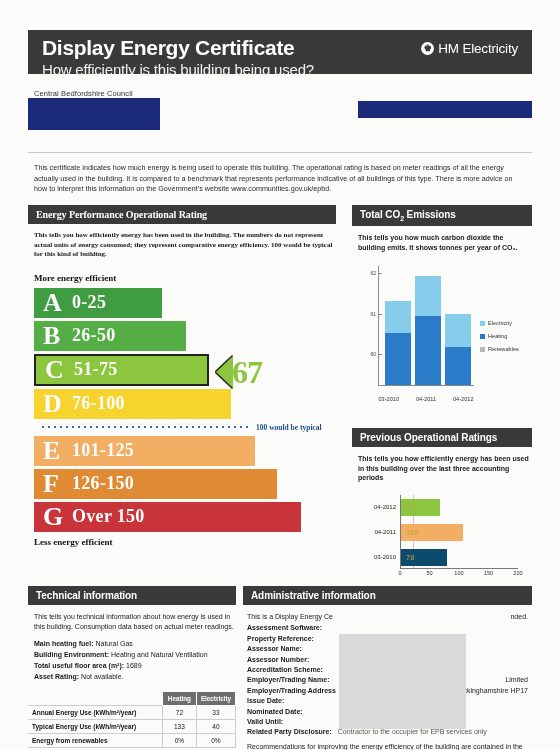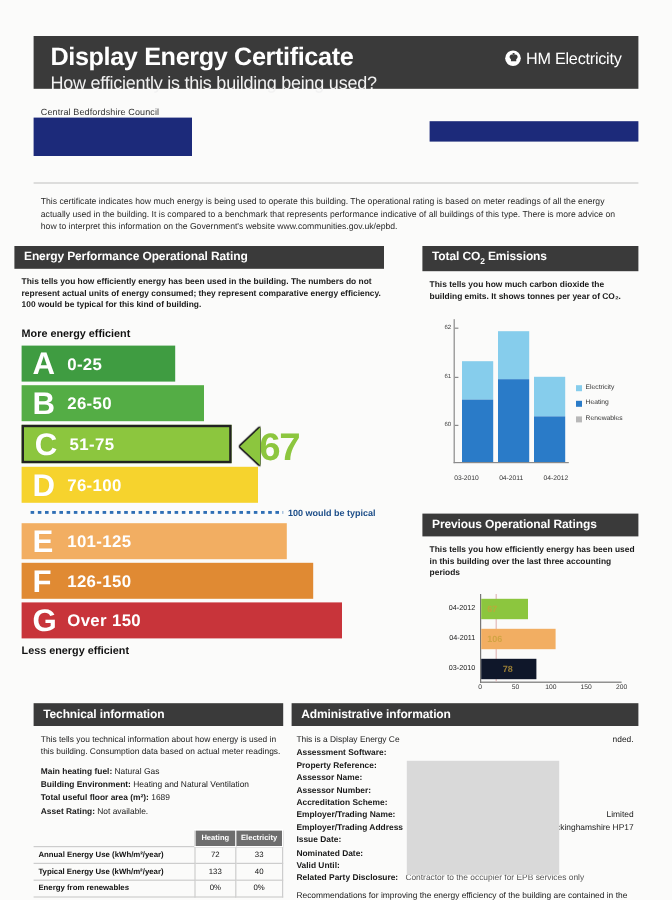--- a/index.html
+++ b/index.html
@@ -76,21 +76,21 @@
 
   
   .sec-head {
     background: #3a3a3a; color: #fff;
     font-size: 10px; font-weight: bold;
     padding: 4px 8px 4px 8px;
     letter-spacing: -0.1px;
   }
   .sec-head sub { font-size: 7px; }
 
-  .panel-left   { position: absolute; left: 12px;  top: 205px; width: 308px; }
+  .panel-left   { position: absolute; left: 28px;  top: 205px; width: 308px; font-family: Liberation Serif, serif; }
   .panel-co2    { position: absolute; left: 352px; top: 205px; width: 180px; }
   .panel-prev   { position: absolute; left: 352px; top: 428px; width: 180px; }
   .panel-tech   { position: absolute; left: 28px;  top: 586px; width: 208px; }
   .panel-admin  { position: absolute; left: 243px; top: 586px; width: 289px; }
 
   .blurb {
     font-size: 7px; line-height: 9.6px; font-weight: bold;
     color: #1a1a1a; margin: 7px 0 0 6px;
   }
   .blurb.norm { font-weight: normal; }
@@ -108,21 +108,21 @@
     height: 30px; margin-bottom: 3px;
     display: flex; align-items: center;
     color: #fff;
   }
   .band .letter {
     font-size: 26px; font-weight: bold; line-height: 26px;
     padding-left: 9px; width: 38px;
     text-shadow: 0 0 1px rgba(0,0,0,0.08);
   }
   .band .range {
-    font-size: 14px; font-weight: bold; letter-spacing: 0.3px;
+    font-size: 18px; font-weight: bold; letter-spacing: 0.3px;
   }
   .band.selected {
     border: 2px solid #222; height: 32px;
   }
 
   
   .score-wrap {
     position: absolute; left: 180px; top: 0;
     display: flex; align-items: center; height: 32px;
   }
@@ -393,21 +393,21 @@
         <span class="prev-rowlabel" style="top:12px;">04-2012</span>
         <span class="prev-rowlabel" style="top:37px;">04-2011</span>
         <span class="prev-rowlabel" style="top:62px;">03-2010</span>
 
         <div class="prev-bar" style="left:0;top:4px;width:33.5%;background:#8cc63e;">
           <span class="val">67</span>
         </div>
         <div class="prev-bar" style="left:0;top:29px;width:53%;background:#f2ae62;">
           <span class="val">106</span>
         </div>
-        <div class="prev-bar" style="left:0;top:54px;width:39%;background:#0f172a;padding-left:13px;">
+        <div class="prev-bar" style="left:0;top:54px;width:39%;background:#0c4a6e;">
           <span class="val">78</span>
         </div>
       </div>
 
       <div class="prev-xaxis">
         <span class="prev-xtick" style="left:0%;">0</span>
         <span class="prev-xtick" style="left:25%;">50</span>
         <span class="prev-xtick" style="left:50%;">100</span>
         <span class="prev-xtick" style="left:75%;">150</span>
         <span class="prev-xtick" style="left:100%;">200</span>

